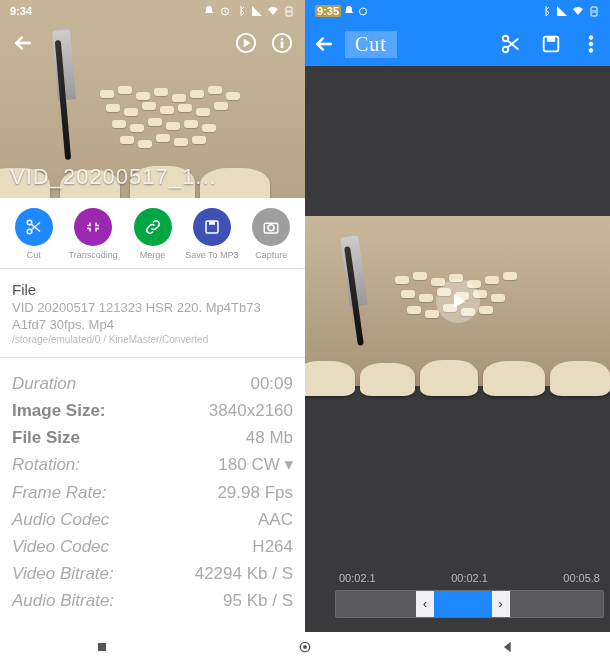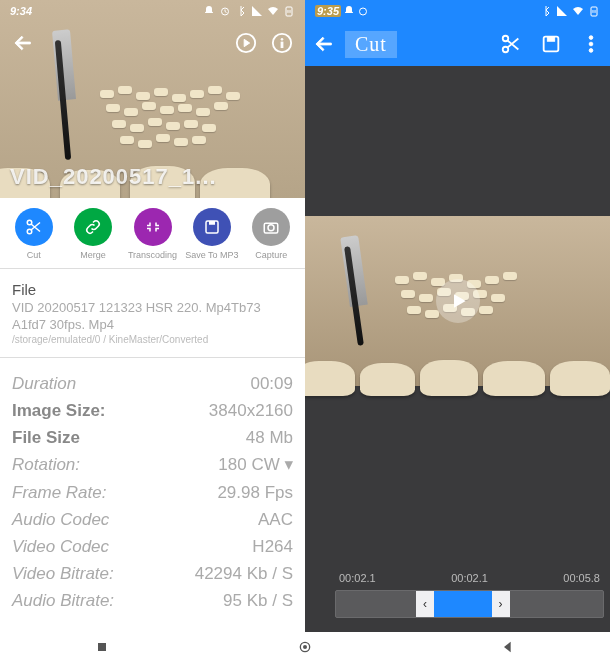--- a/index.html
+++ b/index.html
@@ -1,38 +1,38 @@
 <!DOCTYPE html>
 <html><head>
   <meta charset="utf-8">
   <style>
     * { box-sizing: border-box; margin: 0; padding: 0; font-family: Arial, sans-serif; }
     body { width: 610px; height: 662px; background: #f0f0f0; display: flex; flex-direction: column; }
     .screens { display: flex; flex: 1; }
     .screen { width: 305px; height: 632px; background: #fff; position: relative; overflow: hidden; }
     
     .statusbar { height: 22px; display: flex; align-items: center; justify-content: space-between; padding: 0 10px; font-size: 11px; color: #fff; }
-    .sb-left { font-weight: bold; display: flex; gap: 2px; align-items: center; font-style: italic; }
+    .sb-left { font-weight: bold; display: flex; gap: 2px; align-items: center; }
     .sb-time-hl { background: rgba(255,165,0,0.7); padding: 0 2px; border-radius: 2px; color: #fff; }
     .sb-right { display: flex; gap: 4px; align-items: center; }
     .sb-ico { width: 12px; height: 12px; fill: currentColor; }
     
     .left .statusbar { position: absolute; top: 0; left: 0; right: 0; z-index: 3; }
     .video-area { height: 198px; position: relative; background: linear-gradient(#c9b79c,#b5a488); overflow: hidden; }
     .gnocchi { position: absolute; inset: 0; }
     .knife { position: absolute; left: 60px; top: 40px; width: 6px; height: 120px; background: linear-gradient(#333,#111); border-radius: 3px; transform: rotate(-5deg); }
     .blade { position: absolute; left: 55px; top: 30px; width: 18px; height: 70px; background: linear-gradient(#ccc,#999); border-radius: 3px 3px 0 0; transform: rotate(-5deg); }
     .pile { position: absolute; left: 90px; top: 80px; width: 170px; height: 90px; }
     .pc { position: absolute; width: 14px; height: 8px; background: #f0e5c8; border-radius: 3px; box-shadow: 0 1px 1px rgba(0,0,0,0.2); }
     .dough { position: absolute; bottom: -10px; background: #e8dcc0; border-radius: 40% 40% 20% 20%; box-shadow: 0 2px 3px rgba(0,0,0,0.3); }
     .topbar { position: absolute; top: 28px; left: 0; right: 0; height: 30px; display: flex; align-items: center; justify-content: space-between; padding: 0 12px; z-index: 2; }
     .topbar .tb-right { display: flex; gap: 14px; }
     .iconbtn { width: 22px; height: 22px; display: flex; align-items: center; justify-content: center; cursor: pointer; }
     .iconbtn svg { width: 22px; height: 22px; fill: #fff; stroke: #fff; }
-    .vid-title { position: absolute; bottom: 8px; left: 10px; color: rgba(255,255,255,0.85); font-size: 22px; font-weight: 700; letter-spacing: 1px; text-shadow: 0 1px 2px rgba(0,0,0,0.4); }
+    .vid-title { position: absolute; bottom: 8px; left: 10px; color: rgba(255,255,255,0.85); font-size: 22px; font-weight: 400; letter-spacing: 1px; text-shadow: 0 1px 2px rgba(0,0,0,0.4); }
     
     .actions { display: flex; padding: 10px 6px 2px; gap: 4px; }
     .action { flex: 1; display: flex; flex-direction: column; align-items: center; gap: 4px; }
     .circ { width: 38px; height: 38px; border-radius: 50%; display: flex; align-items: center; justify-content: center; }
     .circ svg { width: 18px; height: 18px; fill: #fff; }
     .act-label { font-size: 9px; color: #999; text-align: center; white-space: nowrap; overflow: hidden; }
     .c-blue { background: #1e88ff; }
     .c-purple { background: #9c27b0; }
     .c-green { background: #00a843; }
     .c-indigo { background: #3f51b5; }
@@ -164,34 +164,34 @@
           <div class="circ c-blue">
             <svg viewBox="0 0 24 24">
               <circle cx="6" cy="6" r="3" fill="none" stroke="#fff" stroke-width="2"></circle>
               <circle cx="6" cy="18" r="3" fill="none" stroke="#fff" stroke-width="2"></circle>
               <path d="M8 8l12 10M8 16L20 6" stroke="#fff" stroke-width="2"></path>
             </svg>
           </div>
           <div class="act-label">Cut</div>
         </div>
       <div class="action">
+          <div class="circ c-purple">
+            <svg viewBox="0 0 24 24">
+              <path d="M4 10l4 0 0-4M20 14l-4 0 0 4M4 14l4 0 0 4M20 10l-4 0 0-4" stroke="#fff" stroke-width="2" fill="none"></path>
+            </svg>
+          </div>
+          <div class="act-label">Transcoding</div>
+        </div>
+      <div class="action">
           <div class="circ c-green">
             <svg viewBox="0 0 24 24">
               <path d="M10 14a4 4 0 0 0 6 0l3-3a4 4 0 0 0-6-6l-1 1M14 10a4 4 0 0 0-6 0l-3 3a4 4 0 0 0 6 6l1-1" stroke="#fff" stroke-width="2" fill="none"></path>
             </svg>
           </div>
           <div class="act-label">Merge</div>
-        </div>
-      <div class="action">
-          <div class="circ c-purple">
-            <svg viewBox="0 0 24 24">
-              <path d="M4 10l4 0 0-4M20 14l-4 0 0 4M4 14l4 0 0 4M20 10l-4 0 0-4" stroke="#fff" stroke-width="2" fill="none"></path>
-            </svg>
-          </div>
-          <div class="act-label">Transcoding</div>
         </div>
       <div class="action">
           <div class="circ c-indigo">
             <svg viewBox="0 0 24 24">
               <rect x="4" y="4" width="16" height="16" rx="2" fill="none" stroke="#fff" stroke-width="2"></rect>
               <rect x="8" y="4" width="8" height="5" fill="#fff"></rect>
             </svg>
           </div>
           <div class="act-label">Save To MP3</div>
         </div>

